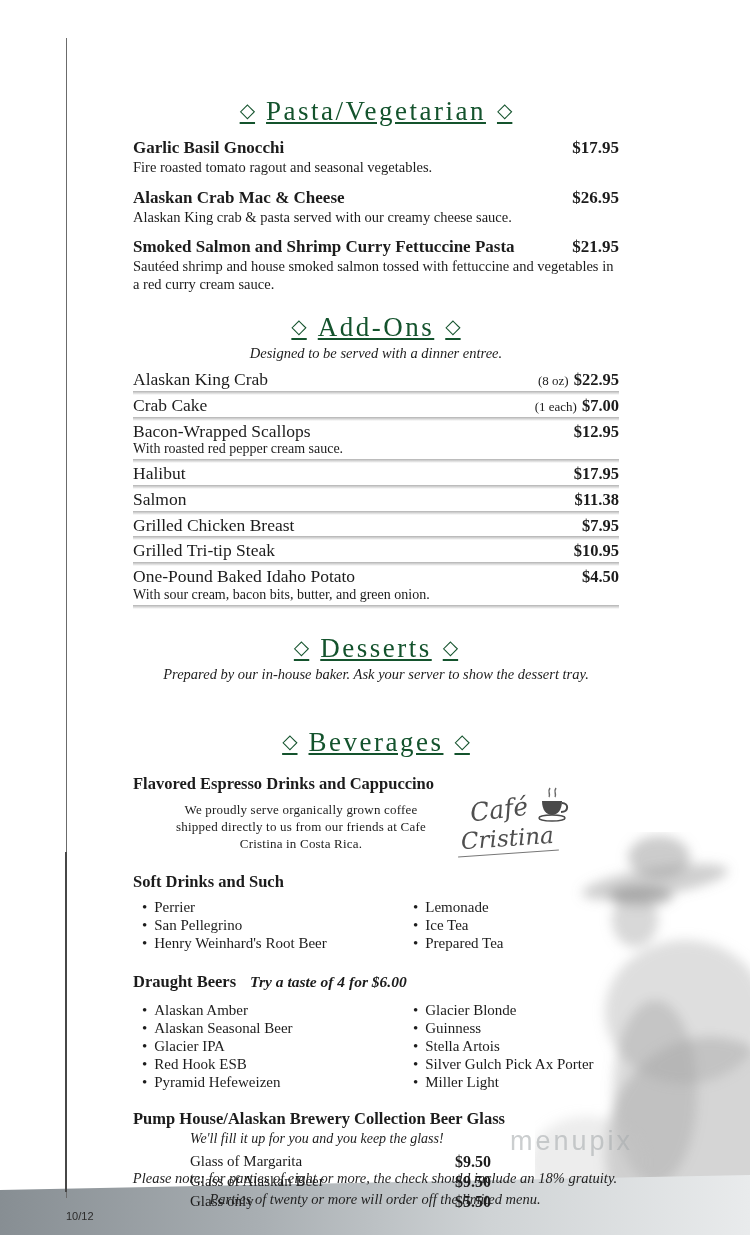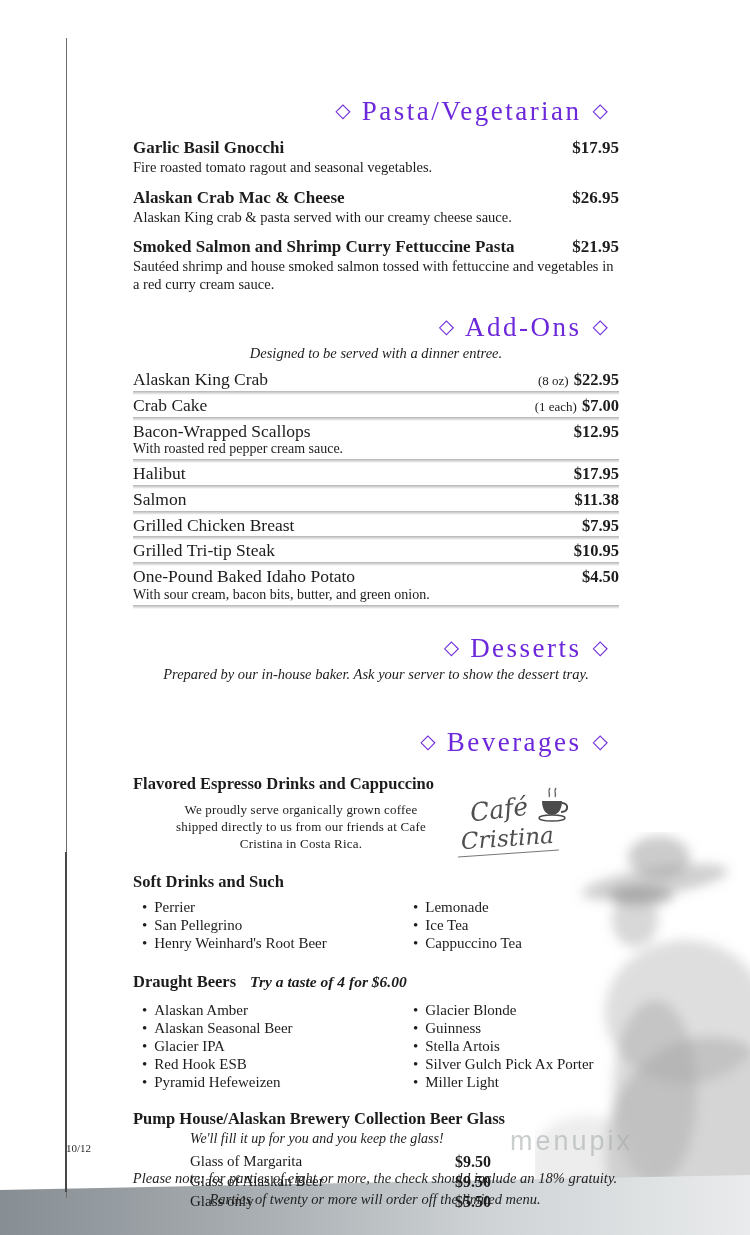--- a/index.html
+++ b/index.html
@@ -20,21 +20,21 @@
   .band{position:absolute;left:0;bottom:0;width:100%;height:60px;z-index:2;
     clip-path:polygon(0 25%, 100% 0, 100% 100%, 0 100%);
     background:linear-gradient(to right,#878e93 0%,#a9afb3 35%,#cfd3d5 65%,#e9ebec 100%);}
 
   .watermark{position:absolute;left:510px;top:1126px;z-index:3;
     font-family:"Liberation Sans", sans-serif;font-size:27px;letter-spacing:3px;
     color:#a9adb0;opacity:.6;}
 
   .content{position:absolute;left:133px;top:0;width:486px;z-index:4;}
 
-  .section-title{font-size:27px;font-weight:normal;letter-spacing:2.5px;text-align:right;margin:0;color:#6d28d9;}
+  .section-title{font-size:27px;font-weight:normal;letter-spacing:2.5px;text-align:center;margin:0;color:#14532d;text-decoration:underline;}
   .section-title .diamond{font-size:20px;letter-spacing:0;position:relative;top:-3px;padding:0 11px;}
   .t-pasta{margin-top:96px;}
   .t-addons{margin-top:18px;}
   .t-desserts{margin-top:24px;}
   .t-beverages{margin-top:44px;}
 
   .menu-item{margin-top:11px;}
   .item-row{display:flex;justify-content:space-between;align-items:baseline;}
   .item-name{font-weight:bold;font-size:17px;}
   .item-price{font-weight:bold;font-size:17px;}
@@ -71,21 +71,21 @@
   .beer-cols{margin-top:9px;}
   .b-pump{margin-top:18px;}
   .pump-tagline{font-style:italic;font-size:14px;margin:2px 0 5px 57px;}
   .pump-row{display:flex;margin-left:57px;font-size:15px;line-height:1.25;}
   .pump-name{width:265px;}
   .pump-price{font-weight:bold;font-size:16px;}
 
   .footer-note{position:absolute;left:0;width:100%;text-align:center;font-style:italic;font-size:14.5px;z-index:5;color:#222;}
   .fn1{top:1170px;font-style:italic;}
   .fn2{top:1191px;}
-  .page-number{position:absolute;left:66px;top:1142px;font-size:11px;color:#2b2b2b;z-index:5;font-family:Liberation Serif, serif;}
+  .page-number{position:absolute;left:66px;top:1210px;font-size:11px;color:#2b2b2b;z-index:5;font-family:Liberation Sans, sans-serif;}
 </style>
 </head>
 <body>
 
 <div class="page">
 
   <svg class="artwork" width="215" height="405" viewBox="0 0 215 405">
     <defs>
       <filter id="wash" x="-60%" y="-60%" width="220%" height="220%">
           <feGaussianBlur stdDeviation="6"></feGaussianBlur>
@@ -231,21 +231,21 @@
     <h3 class="bev-heading b-soft">Soft Drinks and Such</h3>
     <div class="cols">
       <ul class="plain col1">
         <li class="drink"><span class="b">•</span><span>Perrier</span></li>
         <li class="drink"><span class="b">•</span><span>San Pellegrino</span></li>
         <li class="drink"><span class="b">•</span><span>Henry Weinhard's Root Beer</span></li>
       </ul>
       <ul class="plain">
         <li class="drink"><span class="b">•</span><span>Lemonade</span></li>
         <li class="drink"><span class="b">•</span><span>Ice Tea</span></li>
-        <li class="drink"><span class="b">•</span><span>Cappuccino Tea</span></li>
+        <li class="drink"><span class="b">•</span><span>Prepared Tea</span></li>
       </ul>
     </div>
 
     <div class="heading-row">
       <h3 class="bev-heading">Draught Beers</h3>
       <span class="tagline">Try a taste of 4 for $6.00</span>
     </div>
     <div class="cols beer-cols">
       <ul class="plain col1">
         <li class="drink"><span class="b">•</span><span>Alaskan Amber</span></li>

